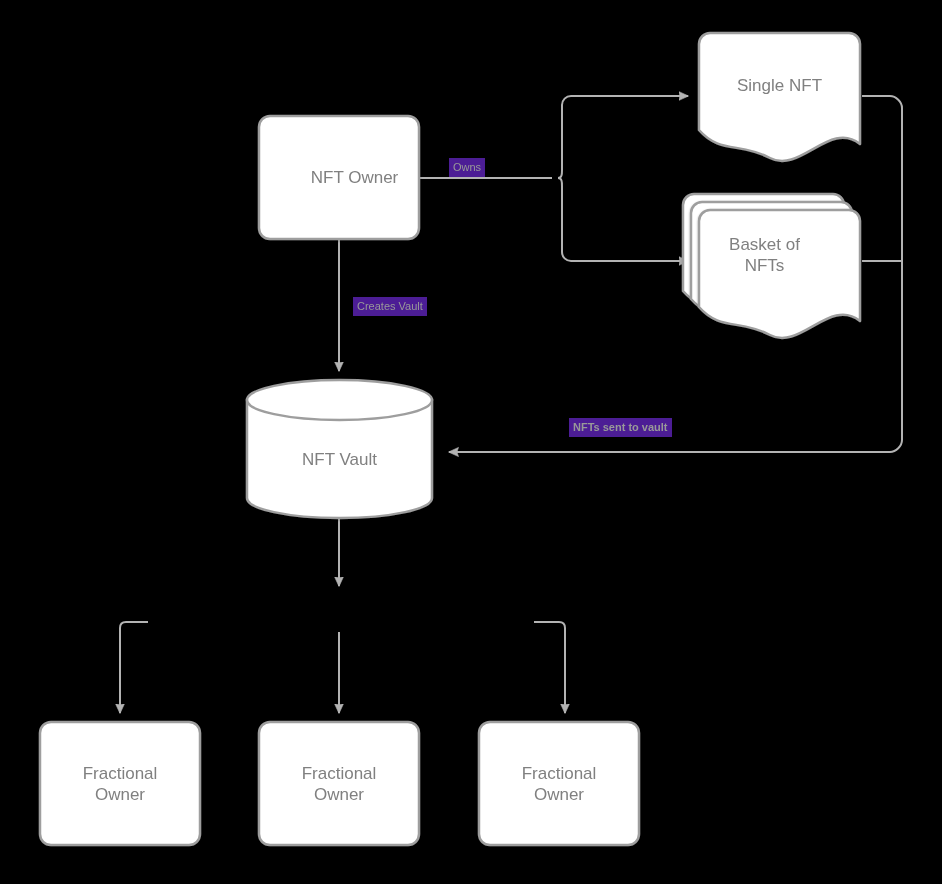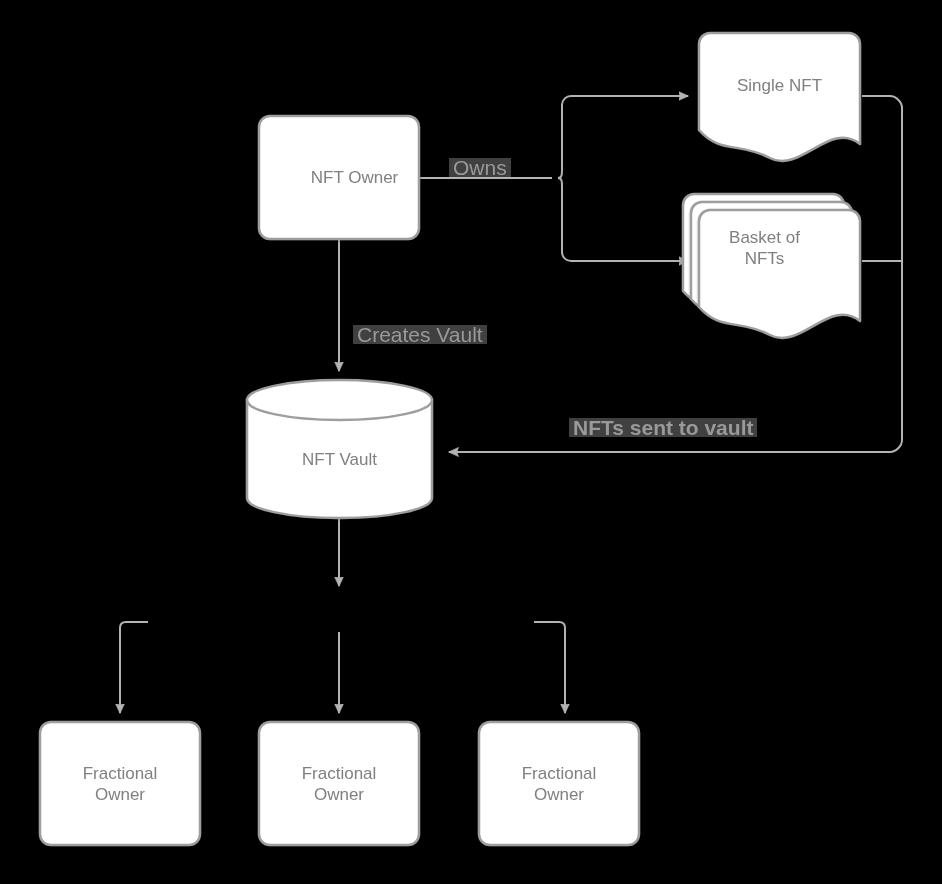--- a/index.html
+++ b/index.html
@@ -31,25 +31,25 @@
     color: #808080;
     font-size: 17px;
     line-height: 21px;
     font-family: "Liberation Sans", sans-serif;
     pointer-events: none;
     white-space: pre-line;
   }
   .edge-label {
     position: absolute;
     color: #999999;
-    font-size: 21px;
+    font-size: 11px;
     line-height: 19px;
     font-family: "Liberation Sans", sans-serif;
     white-space: nowrap;
-    background: #404040;
+    background: #4c1d95;
     padding: 0 4px;
   }
 </style>
 </head>
 <body>
 
 <div id="canvas">
 
   <svg id="diagram-svg" viewBox="0 0 942 884">
     <defs>
@@ -110,34 +110,34 @@
 
     <rect x="40" y="722" width="160" height="123" rx="11" ry="11" fill="#ffffff" stroke="#9e9e9e" stroke-width="2.5" filter="url(#softshadow)"></rect>
     <rect x="259" y="722" width="160" height="123" rx="11" ry="11" fill="#ffffff" stroke="#9e9e9e" stroke-width="2.5" filter="url(#softshadow)"></rect>
     <rect x="479" y="722" width="160" height="123" rx="11" ry="11" fill="#ffffff" stroke="#9e9e9e" stroke-width="2.5" filter="url(#softshadow)"></rect>
   </svg>
 
   <div class="node-label" style="left:259px; top:116px; width:191px; height:123px;">NFT Owner</div>
 
   <div class="node-label" style="left:697px; top:40px; width:165px; height:90px;">Single NFT</div>
 
-  <div class="node-label" style="left:699px; top:203px; width:131px; height:90px;">Basket of
+  <div class="node-label" style="left:699px; top:210px; width:131px; height:90px;">Basket of
 NFTs</div>
 
   <div class="node-label" style="left:247px; top:400px; width:185px; height:118px;">NFT Vault</div>
 
   <div class="node-label" style="left:40px; top:722px; width:160px; height:123px;">Fractional
 Owner</div>
 
   <div class="node-label" style="left:259px; top:722px; width:160px; height:123px;">Fractional
 Owner</div>
 
   <div class="node-label" style="left:479px; top:722px; width:160px; height:123px;">Fractional
 Owner</div>
 
   <div class="edge-label" style="left:449px; top:158px;">Owns</div>
 
-  <div class="edge-label" style="left:353px; top:297px;margin-top:28px;">Creates Vault</div>
+  <div class="edge-label" style="left:353px; top:297px;">Creates Vault</div>
 
   <div class="edge-label" style="left:569px; top:418px;font-weight:bold;">NFTs sent to vault</div>
 
 
 </div>
 
 </body></html>

